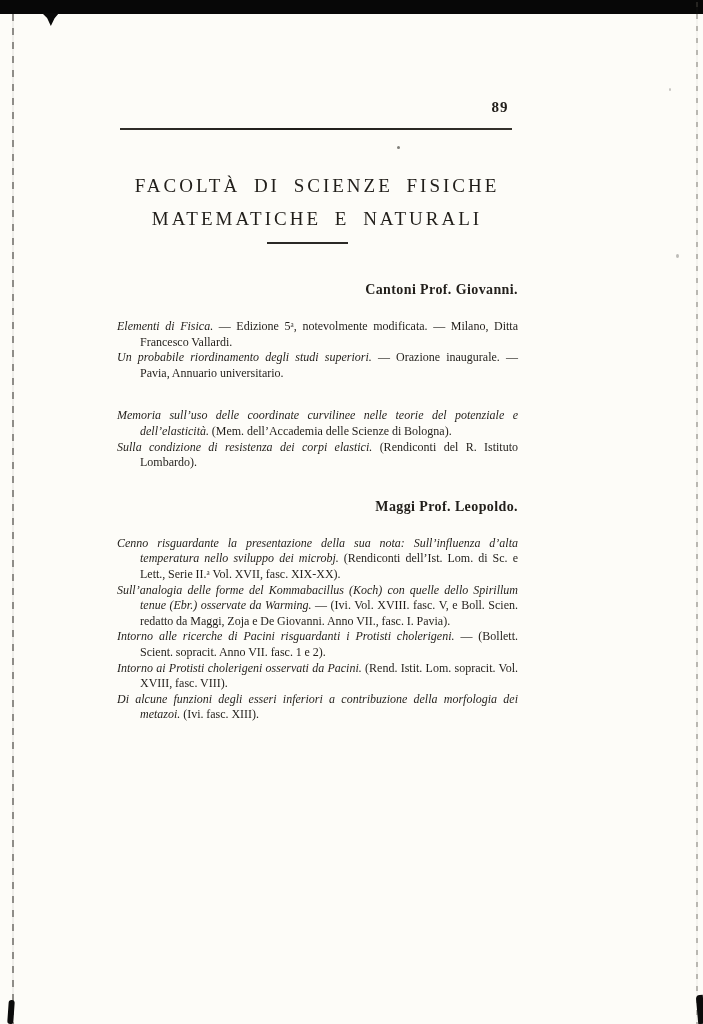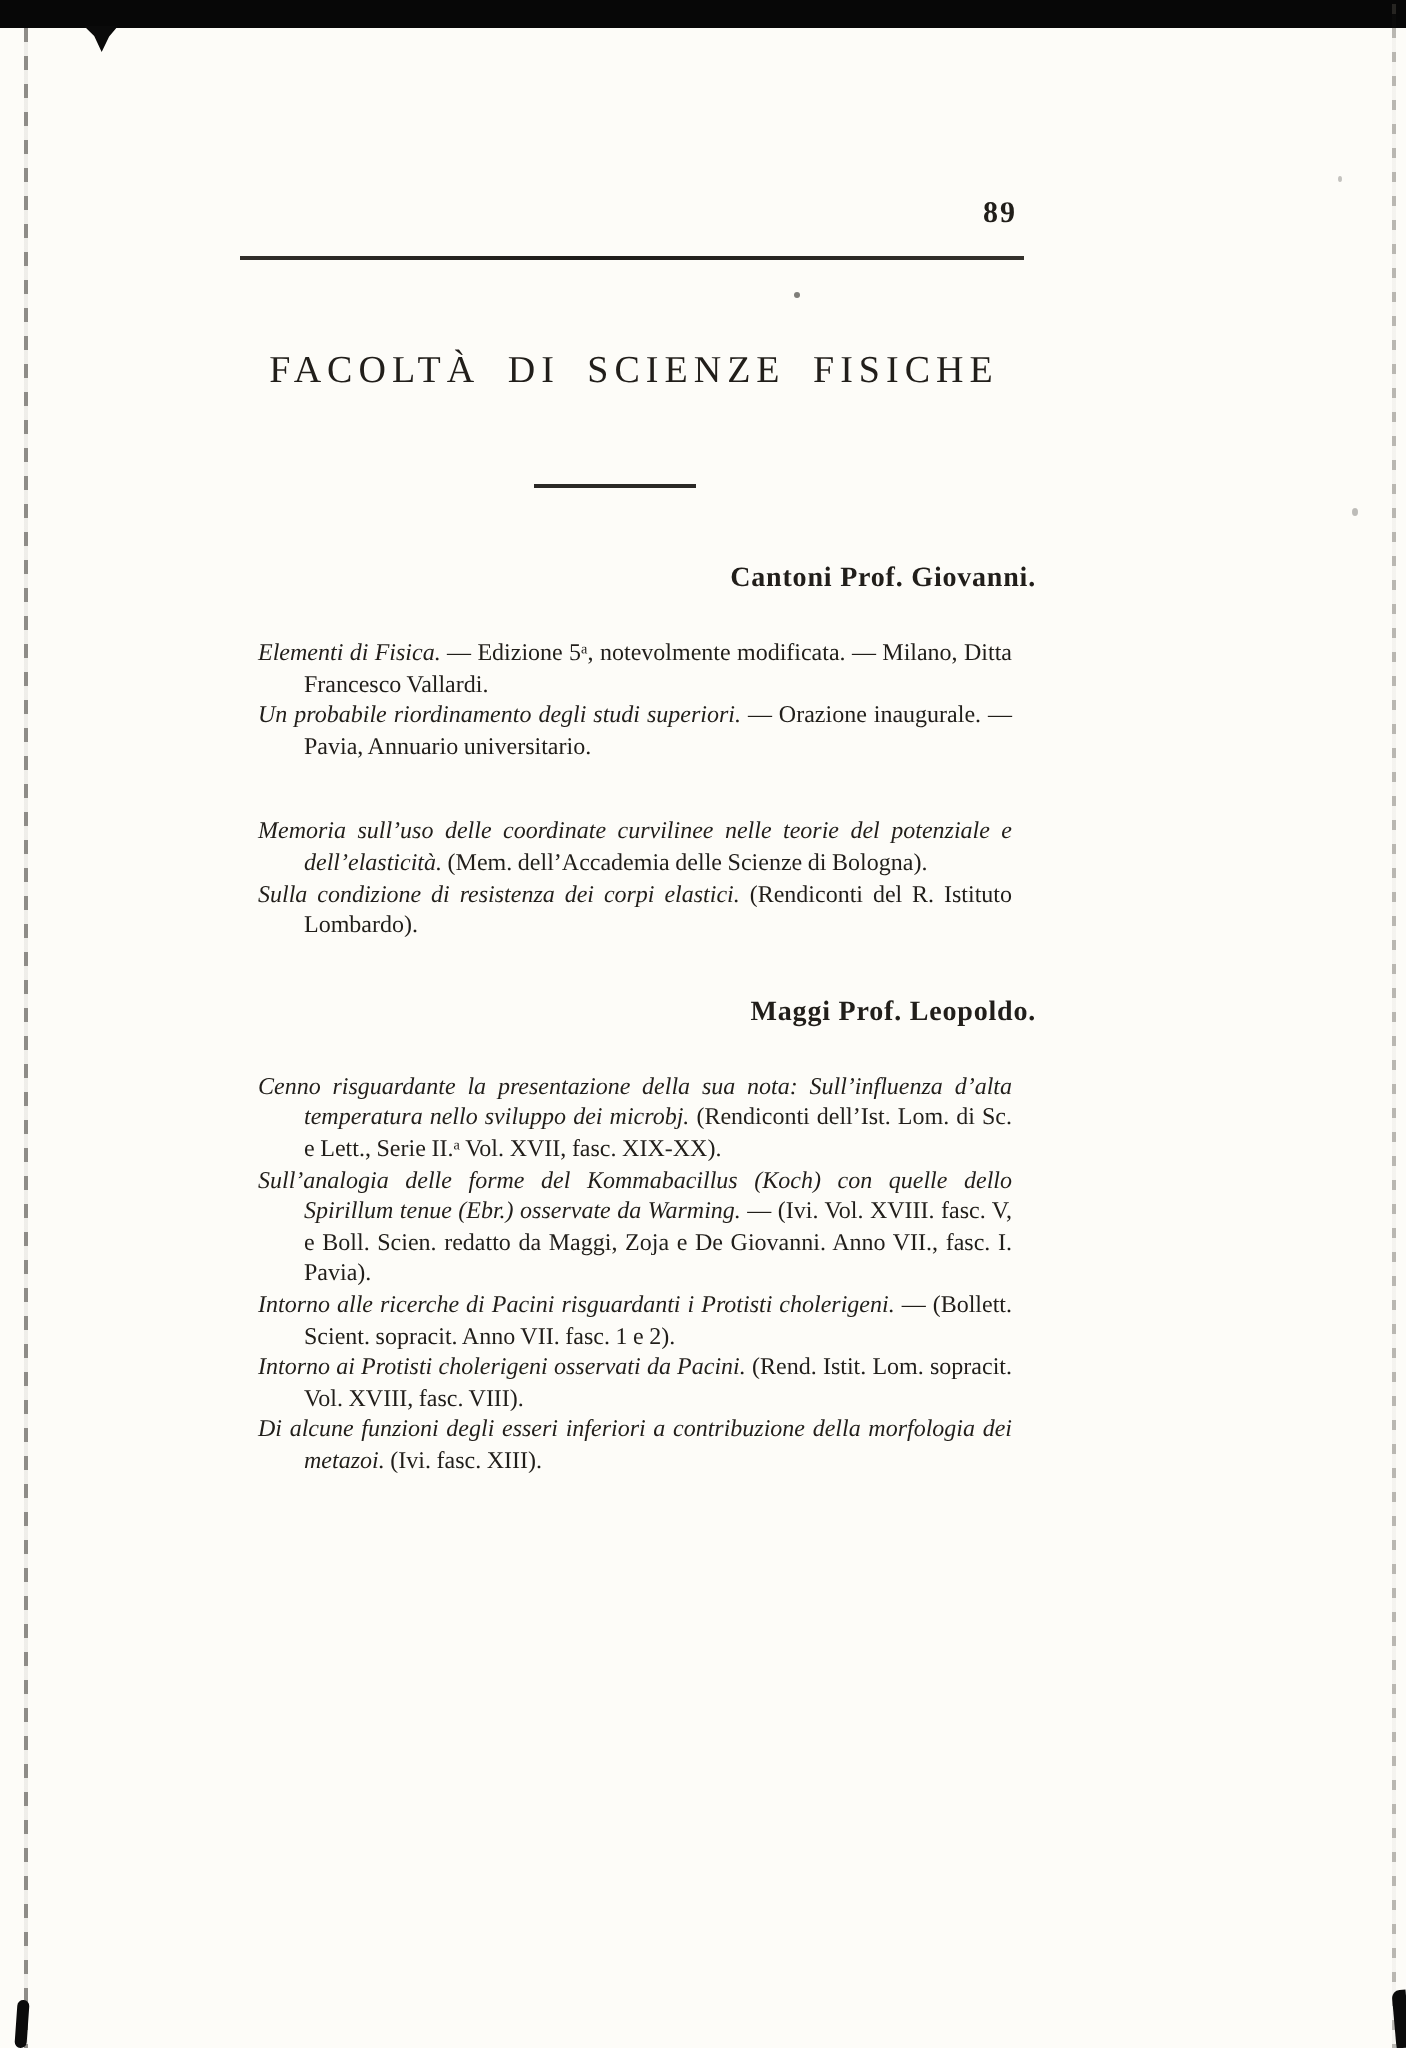--- a/index.html
+++ b/index.html
@@ -30,21 +30,21 @@
   .header-rule{position:absolute;left:120px;top:128px;width:392px;height:2px;
     background:linear-gradient(90deg,#312e2a 0%,#1e1c19 45%,#35322d 100%);}
   .title-block{position:absolute;left:107px;top:169px;width:420px;text-align:center;
     font-size:19px;letter-spacing:3px;line-height:33px;font-weight:500;word-spacing:6px;}
   .title-rule{position:absolute;left:267px;top:242px;width:81px;height:2px;background:#2b2926;}
   
   .content{position:absolute;left:117px;top:281px;width:401px;}
   .author-section{margin:0 0 27px 0;}
   .author-heading{margin:0 0 21px 0;font-size:14px;line-height:17px;font-weight:700;
     text-align:right;letter-spacing:.4px;}
-  .bib-list{margin:12px;}
+  .bib-list{margin:0;}
   .bib-entry{margin:0;padding-left:23px;text-indent:-23px;font-size:12px;line-height:15.6px;
     text-align:justify;word-spacing:-0.2px;}
   .bib-entry i{font-style:italic;}
 </style>
 </head>
 <body>
 
 <div class="scan-top"></div>
 <div class="scan-notch"></div>
 <div class="edge-left"></div>
@@ -53,20 +53,21 @@
 <div class="blob-br"></div>
 <div class="speck speck1"></div>
 <div class="speck speck2"></div>
 <div class="speck speck3"></div>
 
 <div class="page-number">89</div>
 <div class="header-rule"></div>
 
 <div class="title-block">
   <div>FACOLTÀ DI SCIENZE FISICHE</div>
+  <div>MATEMATICHE E NATURALI</div>
 </div>
 <div class="title-rule"></div>
 
 <div class="content">
     <section class="author-section">
       <h2 class="author-heading">Cantoni Prof. Giovanni.</h2>
       <div class="bib-list">
         <p class="bib-entry"><i>Elementi di Fisica.</i><span> — Edizione 5ᵃ, notevolmente modificata. — Milano, Ditta Francesco Vallardi.</span></p>
         <p class="bib-entry"><i>Un probabile riordinamento degli studi superiori.</i><span> — Orazione inaugurale. — Pavia, Annuario universitario.</span></p>
       </div>

